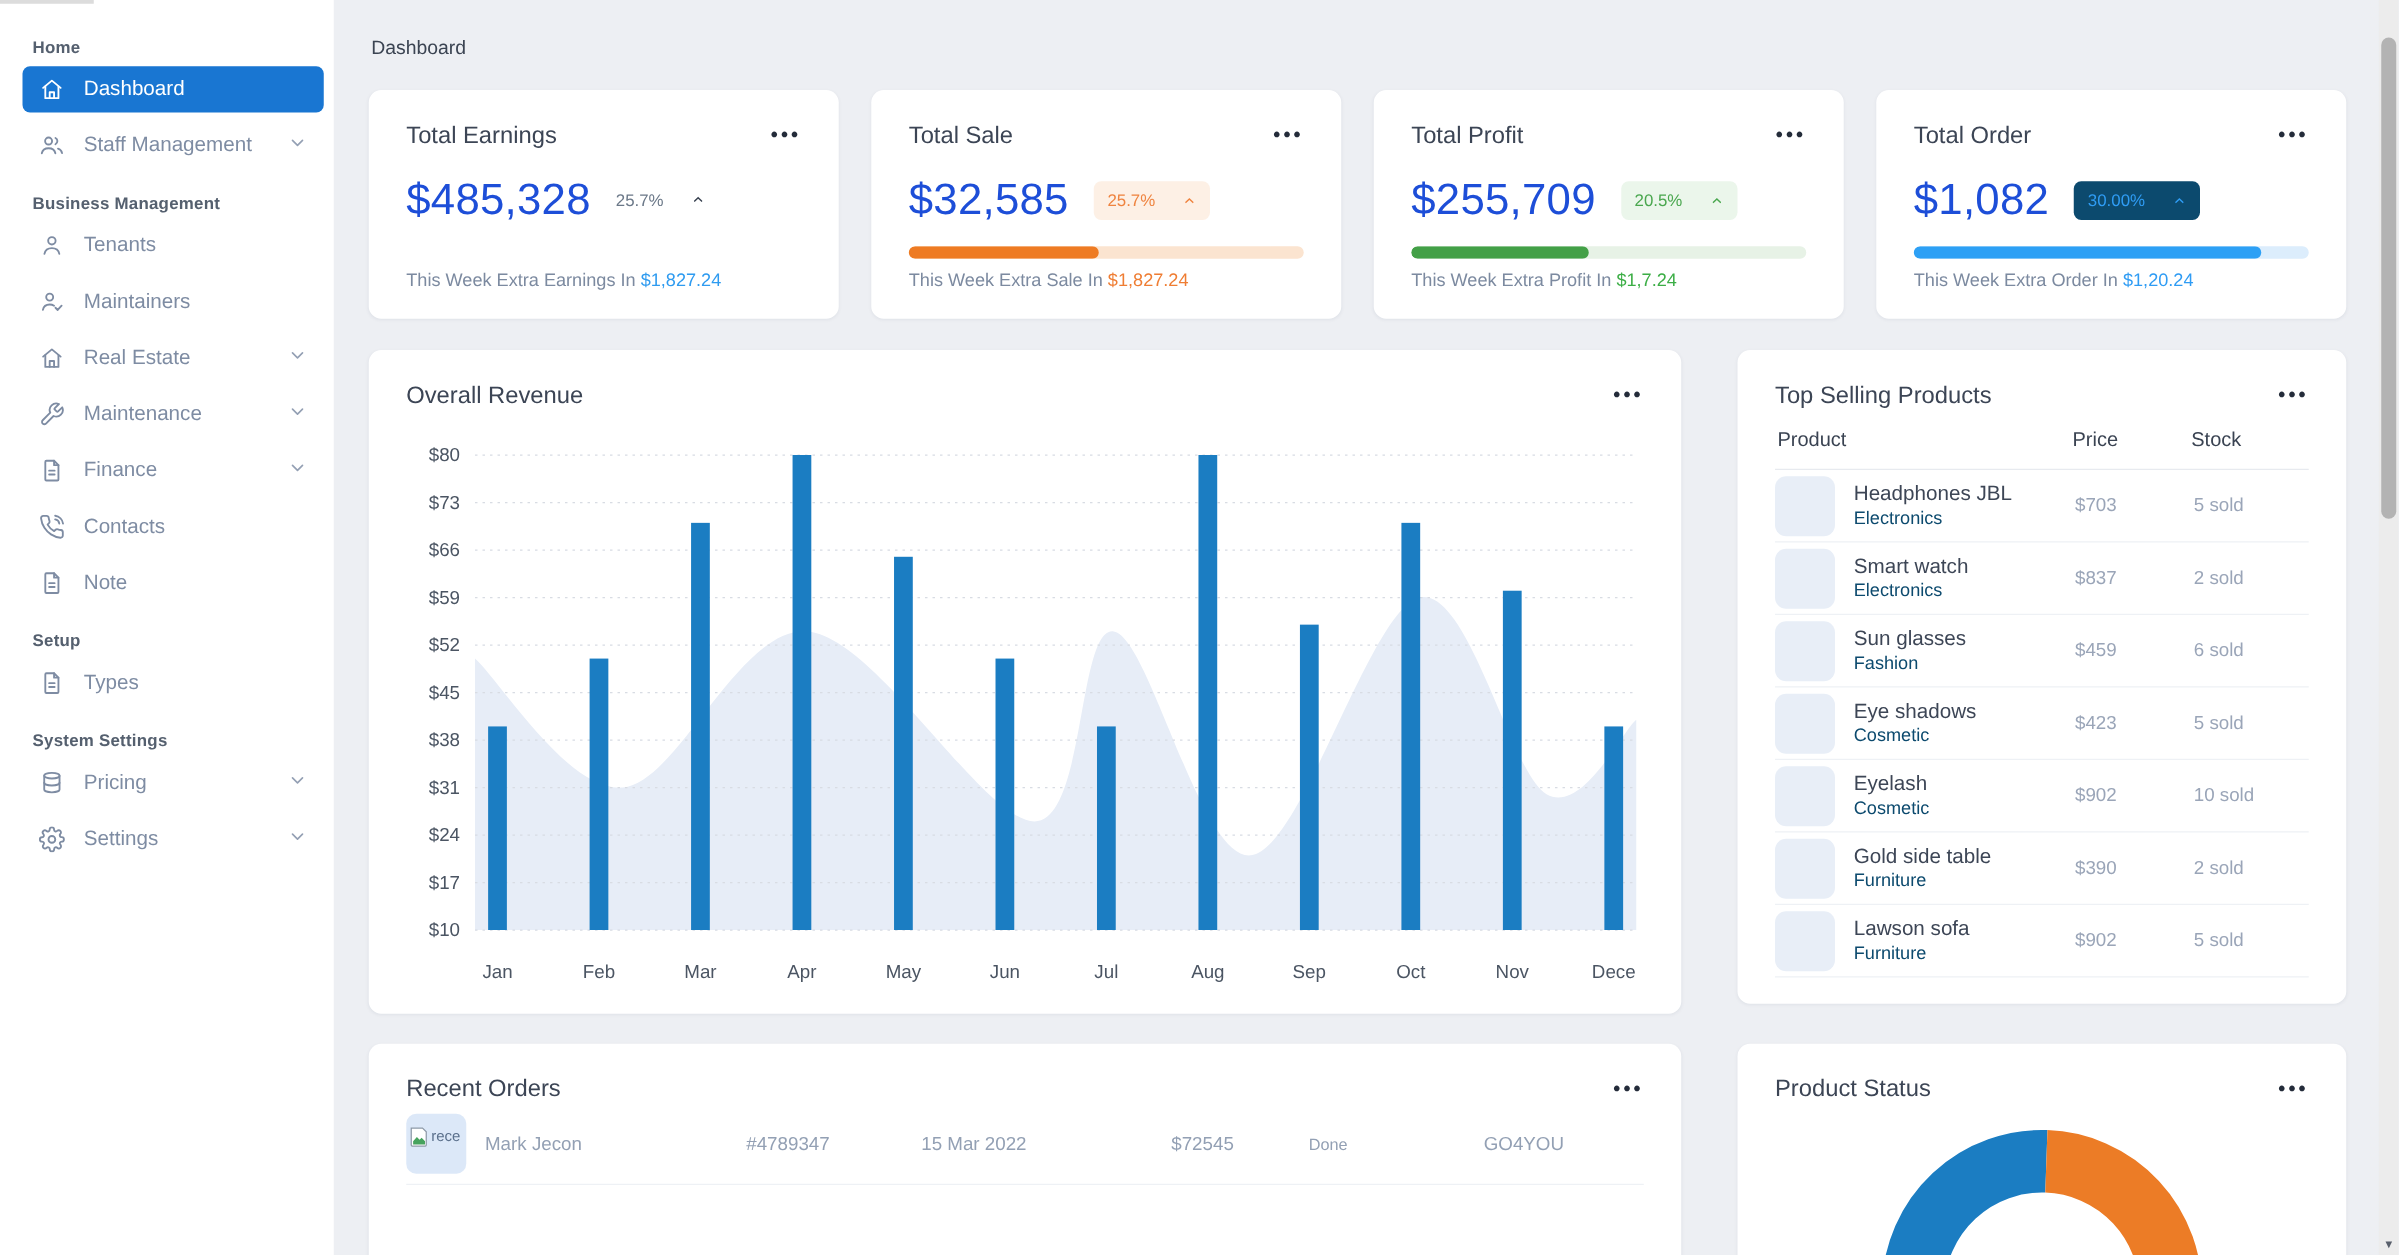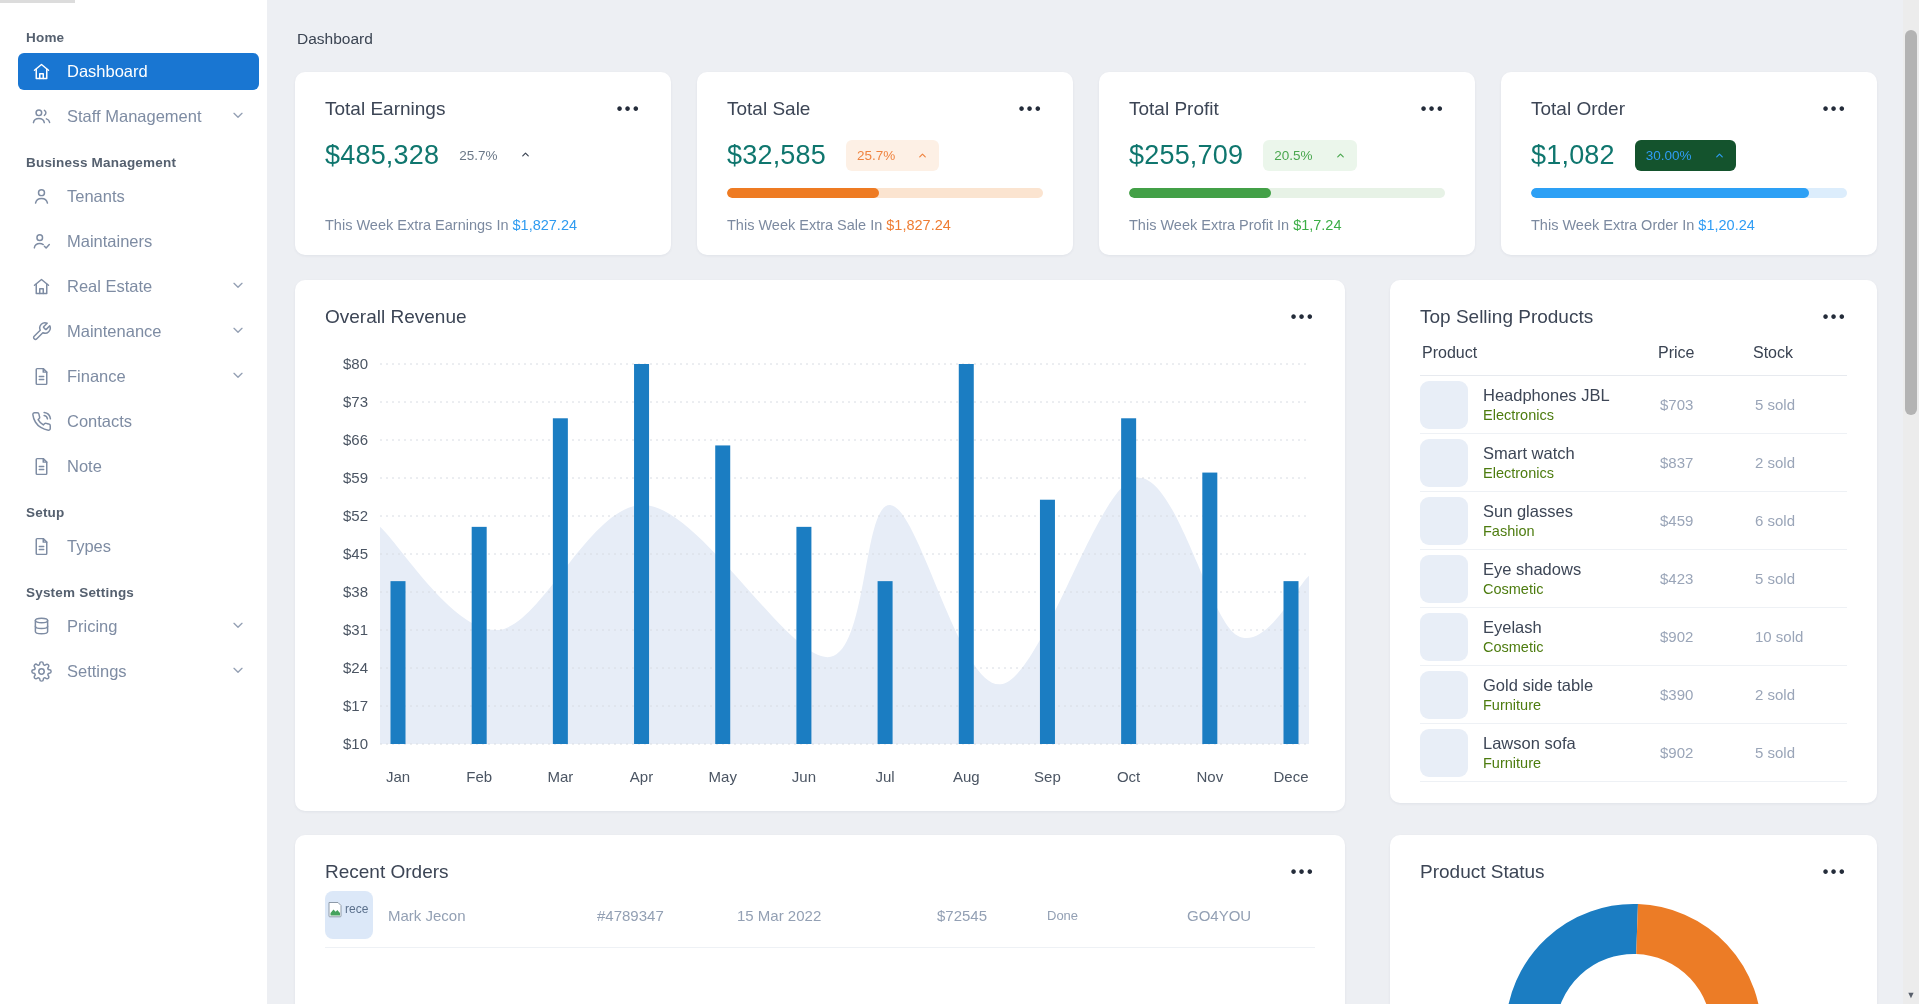--- a/index.html
+++ b/index.html
@@ -26,42 +26,42 @@
 .row3{margin-top:24px}
 
 .panel{background:#fff;border-radius:10px;box-shadow:0 1px 3px rgba(25,30,60,.06);padding:26px 30px}
 .panel-head{display:flex;justify-content:space-between;align-items:center}
 .panel-title{font-size:19px;color:#3c4555;font-weight:400}
 .dots{color:#242c3a;font-size:16px;letter-spacing:2.5px;font-weight:bold;cursor:pointer;line-height:1}
 
 
 .stat-card{height:183px;display:flex;flex-direction:column;padding:26px 30px 22px 30px}
 .value-row{display:flex;align-items:center;margin-top:20px}
-.stat-value{font-size:27px;color:#0f766e;font-weight:500;letter-spacing:.2px}
+.stat-value{font-size:35px;color:#1d4ed8;font-weight:500;letter-spacing:.2px}
 .pct{margin-left:20px;display:flex;align-items:center;gap:22px;font-size:13.5px}
 .pct-plain{color:#6b7888}
 .pct-plain .caret{color:#3a4352}
 .chip{padding:8px 11px;border-radius:6px}
 .progress{height:10px;border-radius:6px;margin-top:17px;overflow:hidden}
 .progress i{display:block;height:100%;border-radius:6px}
 .stat-footer{margin-top:auto;font-size:14.5px;color:#7c8aa0;white-space:nowrap}
 
 
 .revenue-panel{height:531px}
 .chart-wrap{margin-top:10px}
 
 
 .topsell-panel{height:523px;overflow:hidden}
 .ts-grid{display:grid;grid-template-columns:1fr 95px 92px;align-items:center}
 .ts-header{margin-top:16px;padding:0 2px 13px 2px;border-bottom:1px solid #e7eaef;font-size:16px;color:#3a4352}
 .ts-row{height:58px;border-bottom:1px solid #eef1f5;font-size:15px;color:#9aa5b8}
 .ts-prod{display:flex;align-items:center;gap:15px}
 .thumb{width:48px;height:48px;border-radius:9px;background:#e8eef7;flex:none}
 .ts-name{font-size:16.5px;color:#3d4656;line-height:1.25}
-.ts-cat{font-size:14.5px;color:#4d7c0f;line-height:1.25}
+.ts-cat{font-size:14.5px;color:#0c4a6e;line-height:1.25}
 
 
 .orders-panel{height:300px}
 .ro-grid{display:grid;grid-template-columns:272px 140px 200px 110px 140px 1fr;align-items:center}
 .ro-header{margin-top:16px;padding-bottom:15px;border-bottom:1px solid #e7eaef;font-size:15.5px;color:#3a4352}
 .ro-row{padding:8px 0;border-bottom:1px solid #eef1f5;font-size:15px;color:#93a0b4}
 .ro-cust{display:flex;align-items:center;gap:15px}
 .ro-thumb{width:48px;height:48px;border-radius:8px;background:#dce8f8;flex:none;overflow:hidden;display:flex;align-items:flex-start;gap:1px;padding:4px 2px;font-size:12px;color:#5b708c;white-space:nowrap}
 .ro-status{font-size:13px}
 
@@ -264,21 +264,21 @@
           </div>
           <div class="stat-footer">This Week Extra Profit In <span style="color:#3cae46">$1,7.24</span></div>
         </section>
         <section class="panel stat-card">
           <div class="panel-head">
             <h2 class="panel-title">Total Order</h2>
             <span class="dots">•••</span>
           </div>
           <div class="value-row">
             <span class="stat-value">$1,082</span>
-            <span class="pct chip" style="background:#14532d;color:#2f9cf4">
+            <span class="pct chip" style="background:#0c4a6e;color:#2f9cf4">
               <span>30.00%</span>
               <svg width="11" height="11" viewBox="0 0 24 24" fill="none" stroke="currentColor" stroke-width="2.6" stroke-linecap="round" stroke-linejoin="round">
                 <path d="M6 15l6-6 6 6"></path>
               </svg>
             </span>
           </div>
           <div class="progress" style="background:#dcedfc">
             <i style="width:88%;background:#2da0f5"></i>
           </div>
           <div class="stat-footer">This Week Extra Order In <span style="color:#2f9cf4">$1,20.24</span></div>

